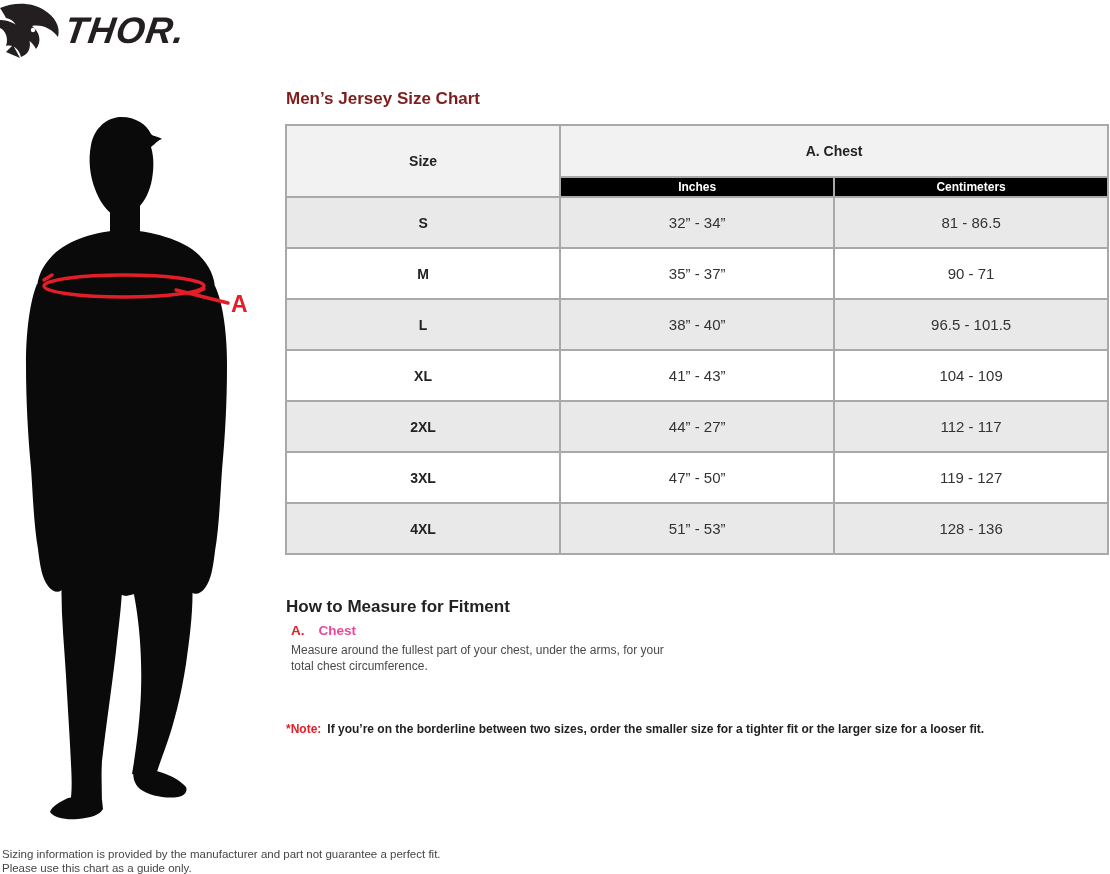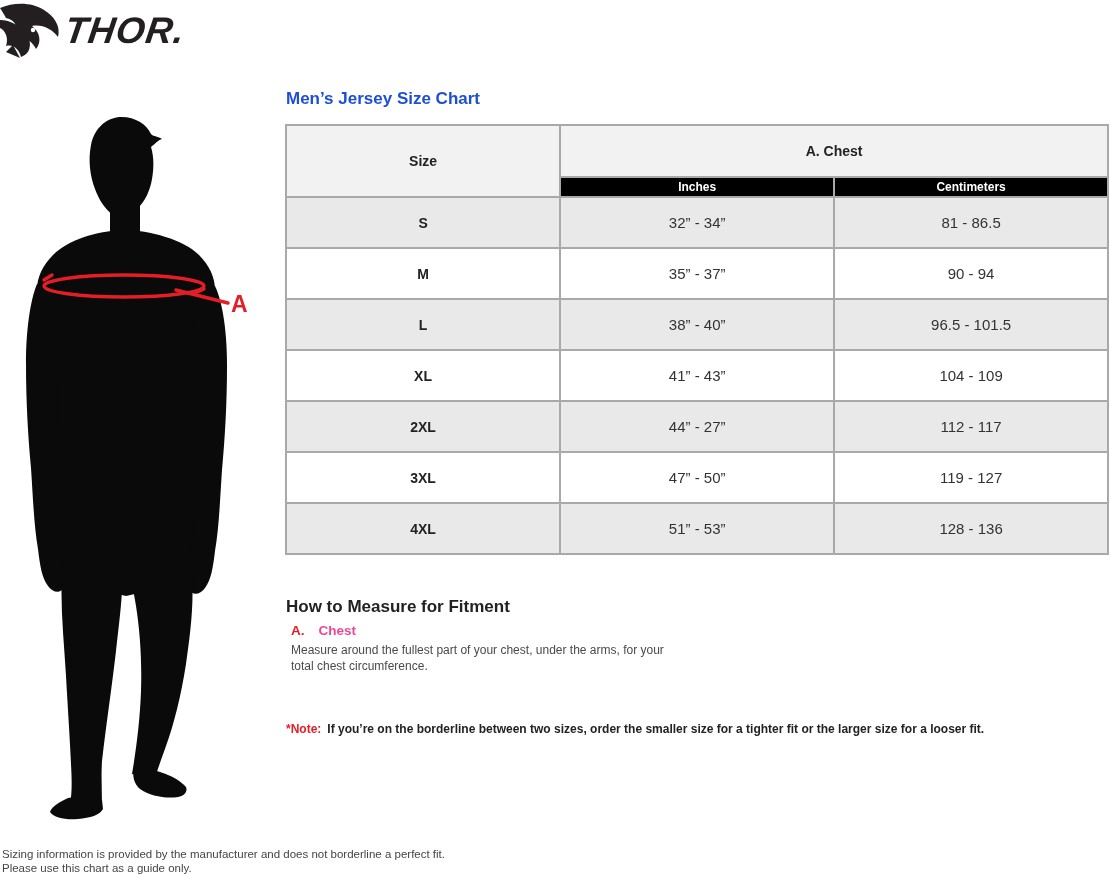--- a/index.html
+++ b/index.html
@@ -20,21 +20,21 @@
     transform: skewX(-8deg); margin-left: 1px; line-height: 1;
   }
 
   
   .figure-wrap { position: absolute; left: 8px; top: 116px;
                  width: 240px; height: 710px; }
   .figure-wrap svg { width: 100%; height: 100%; display: block; }
 
   
   .chart-title { position: absolute; left: 286px; top: 89px;
-                 font-size: 17px; font-weight: bold; color: #1d4ed8; }
+                 font-size: 17px; font-weight: bold; color: #7f1d1d; }
   .h2 { position: absolute; left: 286px; top: 588px;
         font-size: 17px; font-weight: bold; color: #222; margin-top: 9px; }
 
   
   table.size-chart {
     position: absolute; left: 285px; top: 124px; width: 824px;
     border-collapse: collapse; table-layout: fixed;
   }
   table.size-chart th, table.size-chart td {
     border: 2px solid #a9a9a9; text-align: center; vertical-align: middle;
@@ -138,21 +138,21 @@
   </thead>
   <tbody>
     <tr>
       <td class="size-cell">S</td>
       <td>32” - 34”</td>
       <td>81 - 86.5</td>
     </tr>
     <tr>
       <td class="size-cell">M</td>
       <td>35” - 37”</td>
-      <td>90 - 94</td>
+      <td>90 - 71</td>
     </tr>
     <tr>
       <td class="size-cell">L</td>
       <td>38” - 40”</td>
       <td>96.5 - 101.5</td>
     </tr>
     <tr>
       <td class="size-cell">XL</td>
       <td>41” - 43”</td>
       <td>104 - 109</td>
@@ -182,15 +182,15 @@
     <span class="measure-key">A.</span><span class="measure-name">Chest</span>
   </div>
   <div class="measure-desc">Measure around the fullest part of your chest, under the arms, for your total chest circumference.</div>
 </div>
 
 <div class="note">
   <span class="note-label">*Note:</span><span class="note-text">If you’re on the borderline between two sizes, order the smaller size for a tighter fit or the larger size for a looser fit.</span>
 </div>
 
 <div class="footer">
-  <div>Sizing information is provided by the manufacturer and does not borderline a perfect fit.</div>
+  <div>Sizing information is provided by the manufacturer and part not guarantee a perfect fit.</div>
   <div>Please use this chart as a guide only.</div>
 </div>
 
 </body></html>

